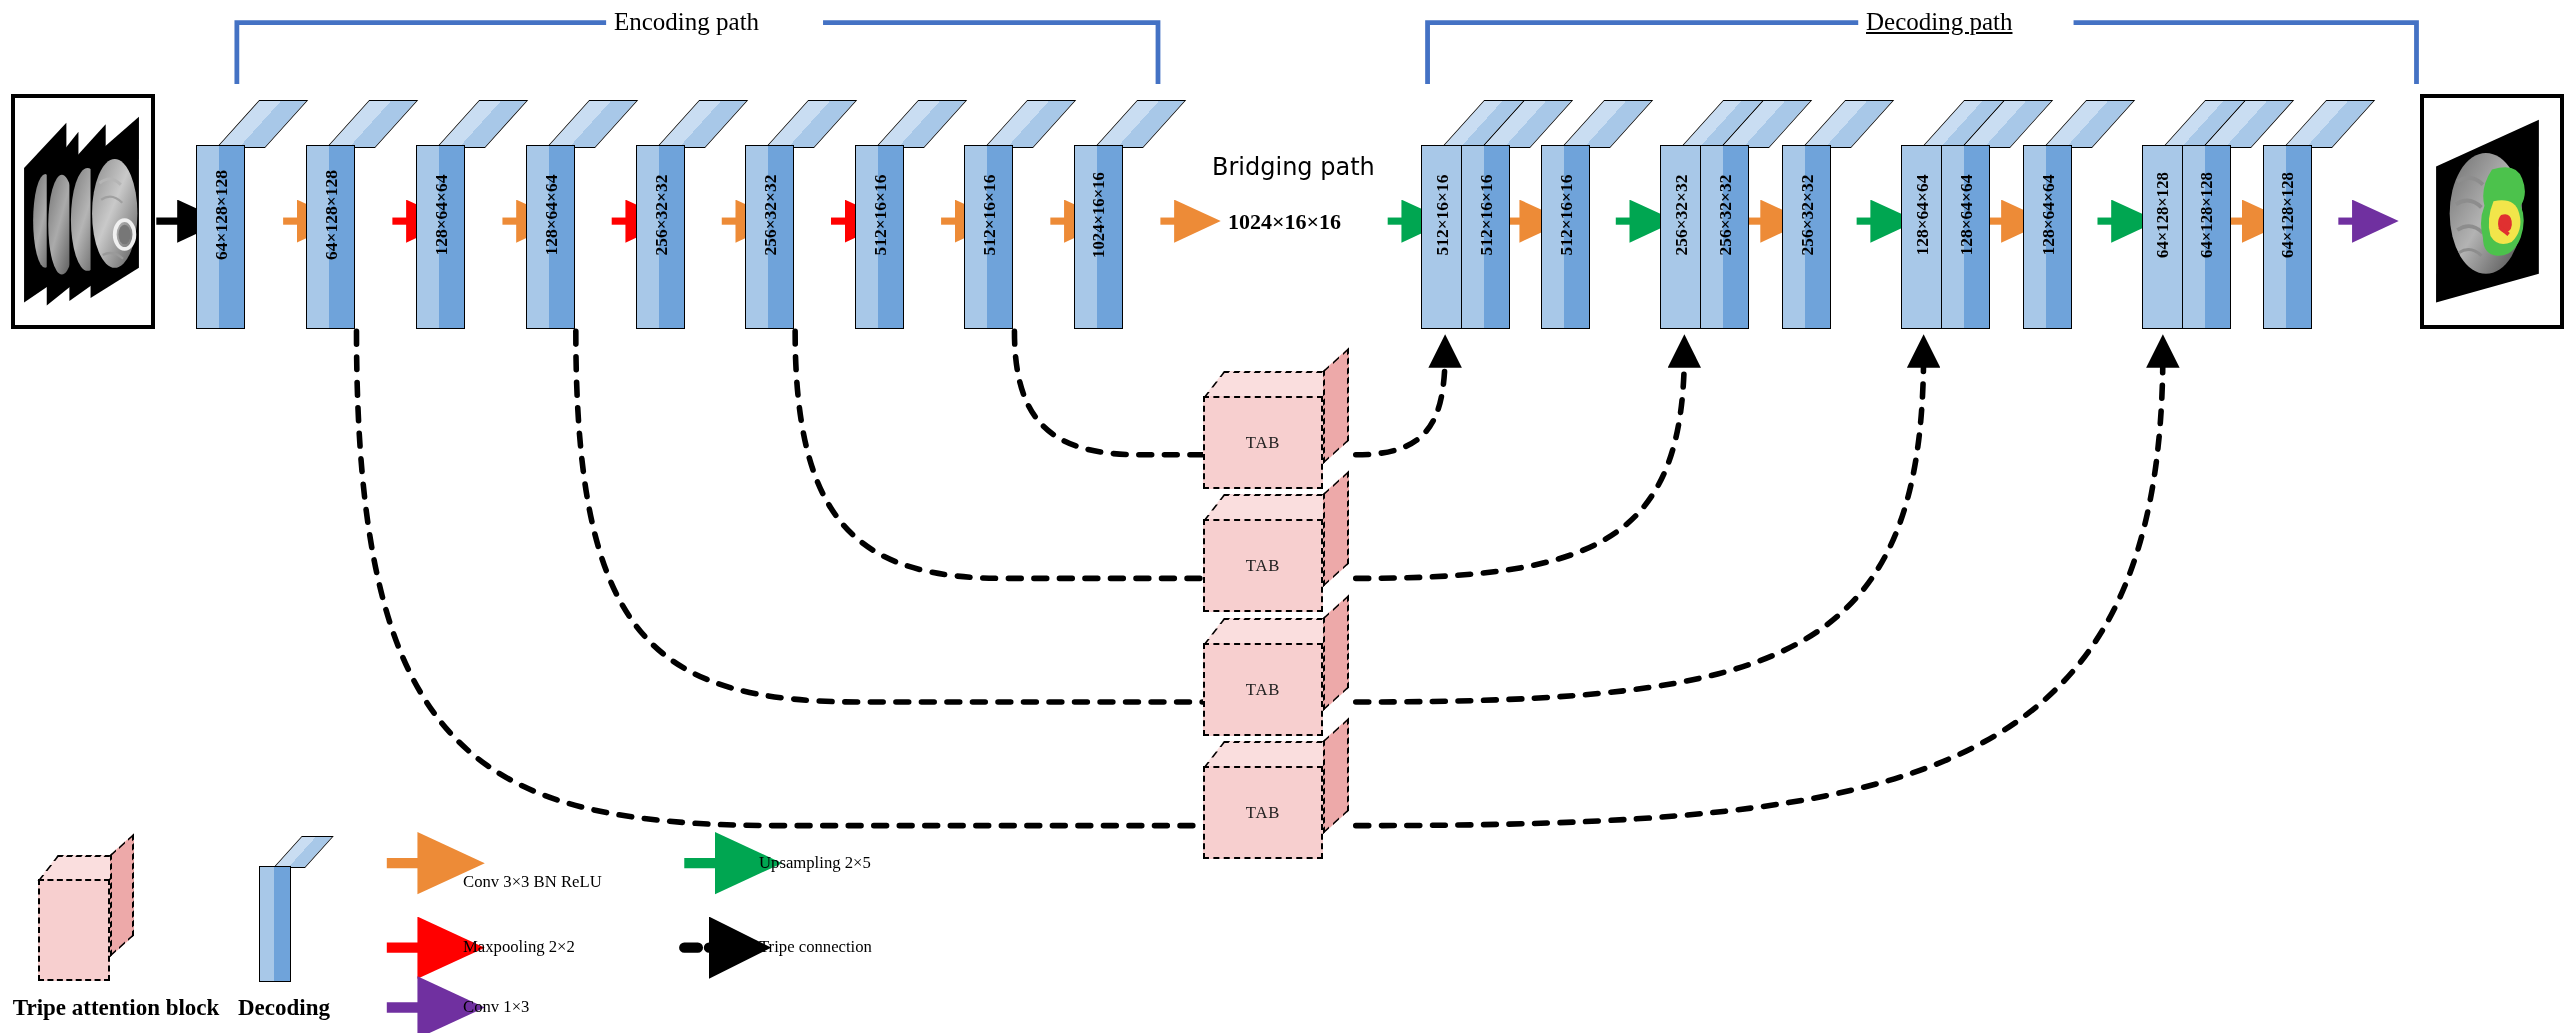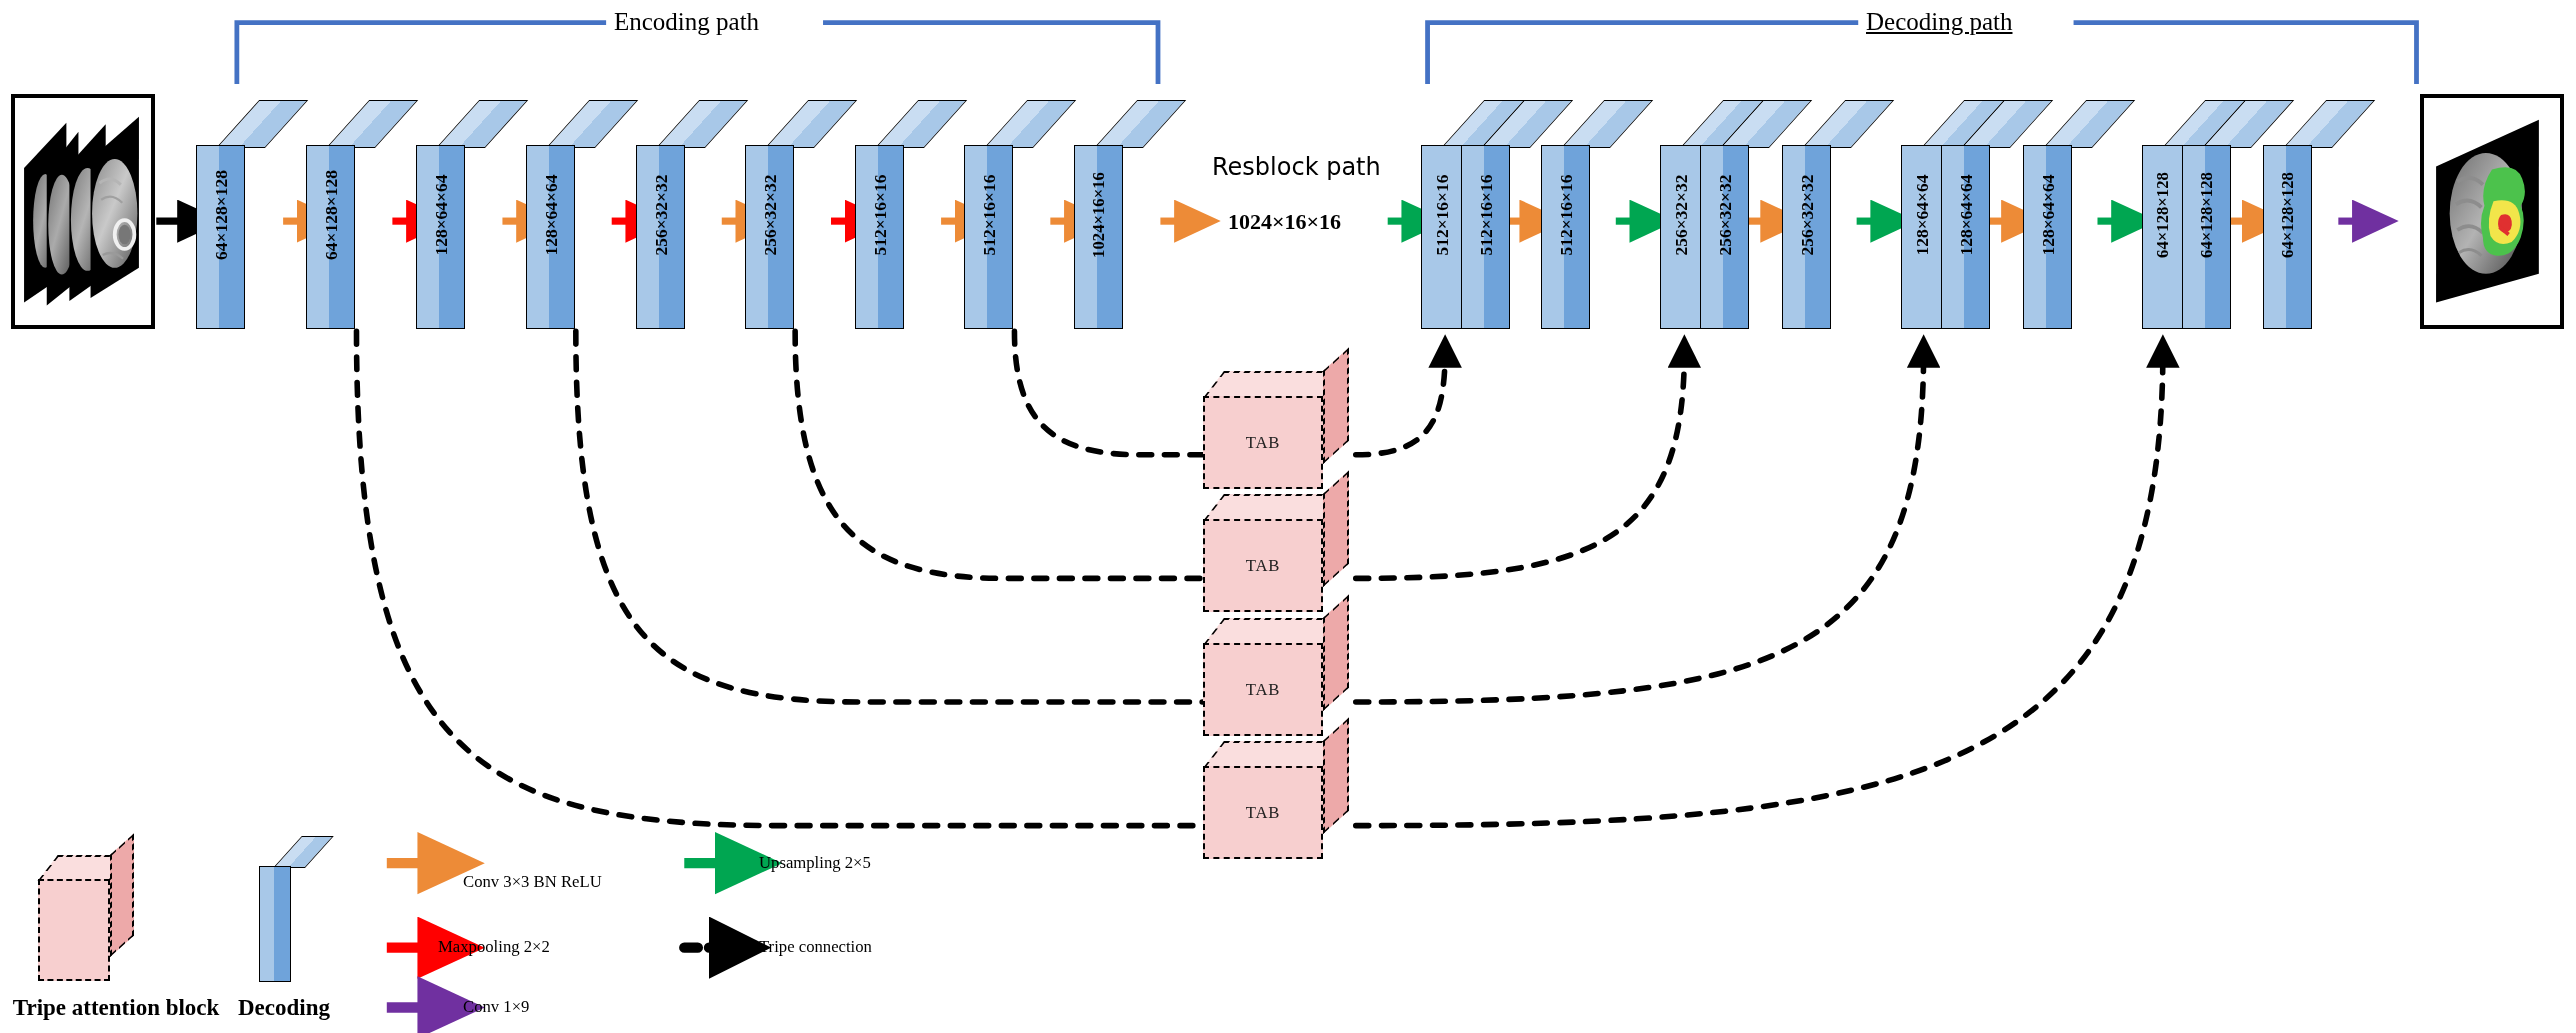--- a/index.html
+++ b/index.html
@@ -307,21 +307,21 @@
 
       <path d="M92,134 Q120,128 126,150 Q132,172 116,188 Q98,196 88,180 Q82,158 92,134 Z" fill="#F2E54A"></path>
 
       <path d="M102,152 Q114,148 116,160 Q118,172 108,176 Q98,174 98,164 Q98,156 102,152 Z" fill="#E03030"></path>
       <path d="M100,168 L112,178" stroke="#E03030" stroke-width="5"></path>
     </svg>
   </div>
 
   <div class="lbl lbl-path" style="left:614px; top:8px;">Encoding path</div>
   <div class="lbl lbl-path" style="left:1866px; top:8px;text-decoration:underline;">Decoding path</div>
-  <div class="lbl lbl-bridge" style="left:1212px; top:153px;">Resblock path</div>
+  <div class="lbl lbl-bridge" style="left:1212px; top:153px;">Bridging path</div>
   <div class="lbl lbl-dim" style="left:1228px; top:209px;">1024×16×16</div>
 
   <div class="slab" style="left:196px; top:100px; width:49px; height:230px;">
     <div class="face-top" style="height:48px; top:0; transform: skewX(-42deg); left:20px; width:49px;"></div>
     <div class="face-front" style="top:45px; height:184px;"></div>
     <div class="slab-label" style="transform: translate(-50%,-50%) rotate(-90deg);">64×128×128</div>
   </div>
 
   <div class="slab" style="left:306px; top:100px; width:49px; height:230px;">
     <div class="face-top" style="height:48px; top:0; transform: skewX(-42deg); left:20px; width:49px;"></div>
@@ -475,18 +475,18 @@
   <div class="lbl lbl-legend-title" style="left:12.8px; top:995px;">Tripe attention block</div>
 
   <div class="slab" style="left:259px; top:836px; width:32px; height:147px;">
     <div class="face-top" style="height:32px; top:0; transform: skewX(-42deg); left:13.6px; width:32px;"></div>
     <div class="face-front" style="top:30px; height:116px;"></div>
   </div>
   <div class="lbl lbl-legend-title" style="left:238px; top:995px;">Decoding</div>
 
   <div class="lbl lbl-legend" style="left:463px; top:872px;">Conv 3×3 BN ReLU</div>
   <div class="lbl lbl-legend" style="left:759px; top:853px;">Upsampling 2×5</div>
-  <div class="lbl lbl-legend" style="left:438px; top:937px;">Maxpooling 2×2</div>
+  <div class="lbl lbl-legend" style="left:463px; top:937px;">Maxpooling 2×2</div>
   <div class="lbl lbl-legend" style="left:759px; top:937px;">Tripe connection</div>
-  <div class="lbl lbl-legend" style="left:463px; top:997px;">Conv 1×9</div>
+  <div class="lbl lbl-legend" style="left:463px; top:997px;">Conv 1×3</div>
 
 </div>
 
 
 </body></html>

